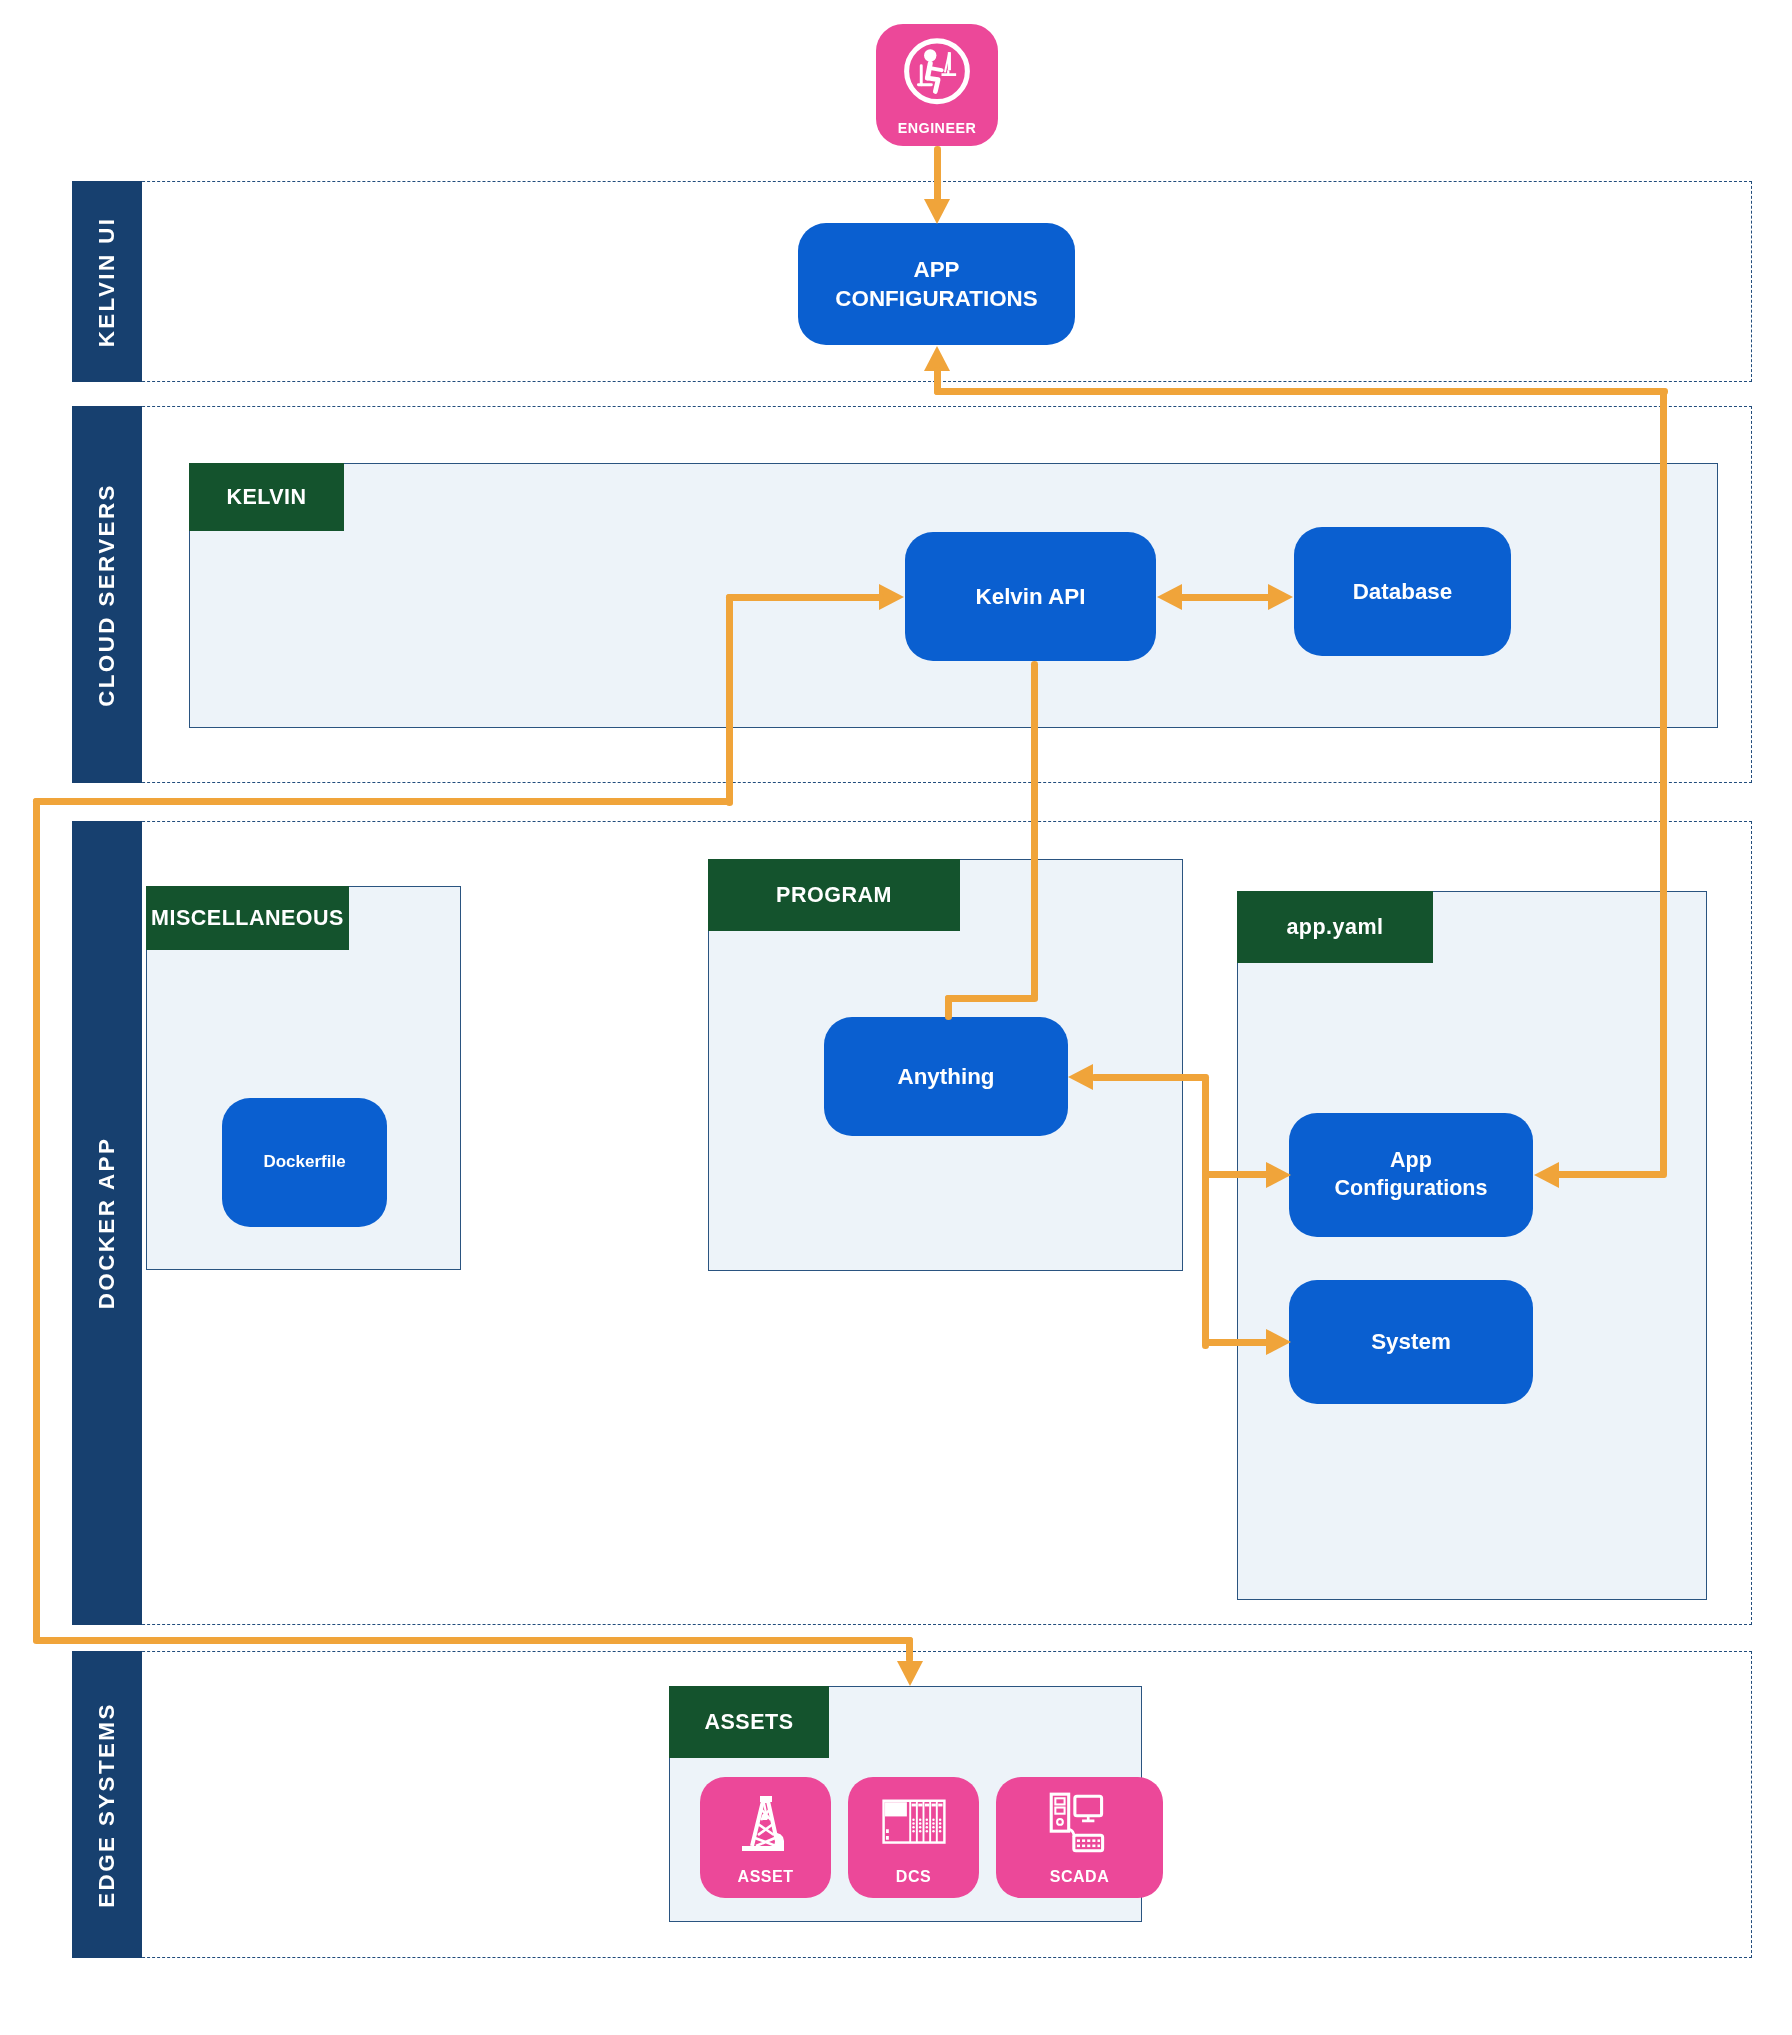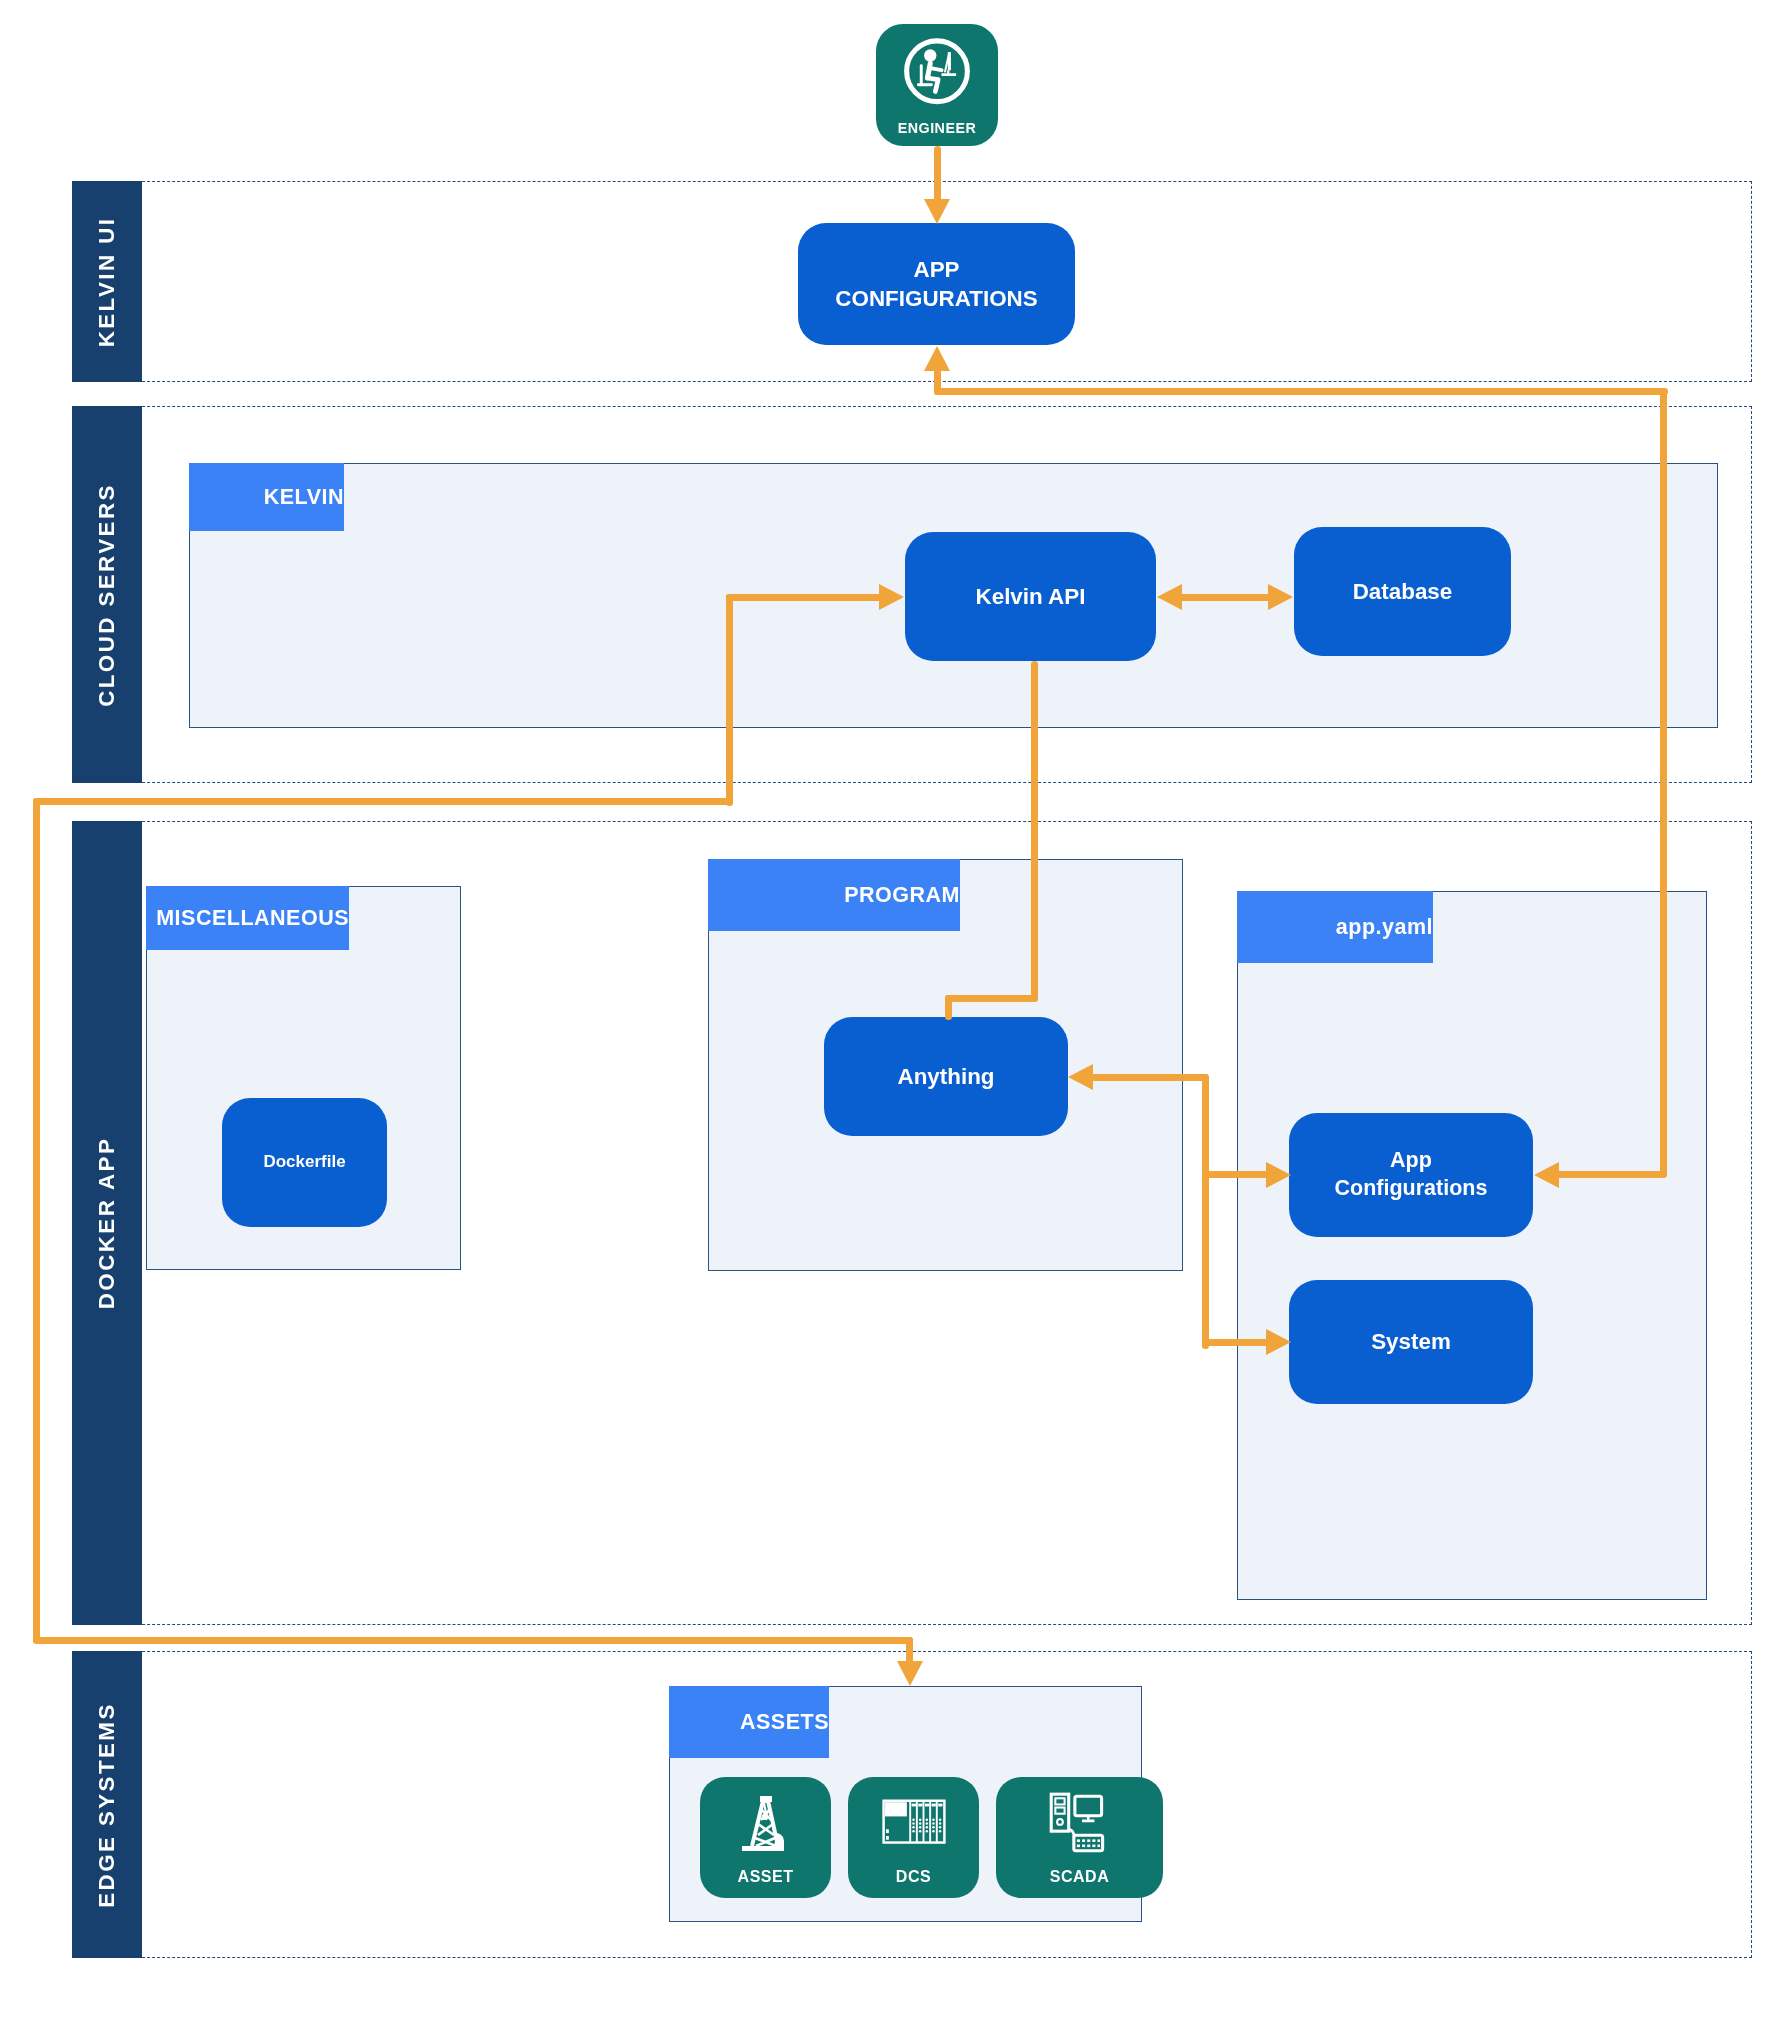--- a/index.html
+++ b/index.html
@@ -5,28 +5,28 @@
   html,body{margin:0;padding:0;background:#ffffff;}
   body{font-family:"Liberation Sans",sans-serif;}
   #canvas{position:relative;width:1792px;height:2035px;background:#ffffff;overflow:hidden;}
 
   .band{position:absolute;border:1.9px dashed #214d7c;box-sizing:border-box;background:transparent;}
   .sideband{position:absolute;background:#17406f;display:flex;align-items:center;justify-content:center;z-index:3;}
   .sideband .vlabel{transform:rotate(-90deg);white-space:nowrap;color:#ffffff;font-weight:700;
     font-size:22.4px;letter-spacing:2.4px;}
 
   .panel{position:absolute;background:#edf3f9;border:1.4px solid #2a5480;box-sizing:border-box;z-index:2;}
-  .tab{position:absolute;background:#3b82f6;color:#ffffff;display:flex;align-items:center;justify-content:flex-end;
+  .tab{position:absolute;background:#14532d;color:#ffffff;display:flex;align-items:center;justify-content:center;
     font-weight:700;font-size:21.5px;letter-spacing:0.5px;z-index:4;}
 
   .node{position:absolute;background:#0a5fd0;border-radius:28px;color:#ffffff;display:flex;align-items:center;
     justify-content:center;font-weight:700;font-size:22.4px;text-align:center;white-space:pre-line;
     line-height:1.3;z-index:5;}
 
-  .tile{position:absolute;background:#0f766e;border-radius:25px;z-index:5;}
+  .tile{position:absolute;background:#ec4899;border-radius:25px;z-index:5;}
   .tile .tlabel{position:absolute;left:0;right:0;bottom:12.4px;text-align:center;color:#ffffff;
     font-weight:700;font-size:16px;letter-spacing:0.5px;}
   .tile svg{position:absolute;left:50%;transform:translateX(-50%);}
 
   .seg{position:absolute;background:#f0a43a;border-radius:3.3px;z-index:6;}
   .arr{position:absolute;width:0;height:0;z-index:6;}
   .arr.up{border-left:13px solid transparent;border-right:13px solid transparent;border-bottom:25px solid #f0a43a;}
   .arr.down{border-left:13px solid transparent;border-right:13px solid transparent;border-top:25px solid #f0a43a;}
   .arr.left{border-top:13px solid transparent;border-bottom:13px solid transparent;border-right:25px solid #f0a43a;}
   .arr.right{border-top:13px solid transparent;border-bottom:13px solid transparent;border-left:25px solid #f0a43a;}

